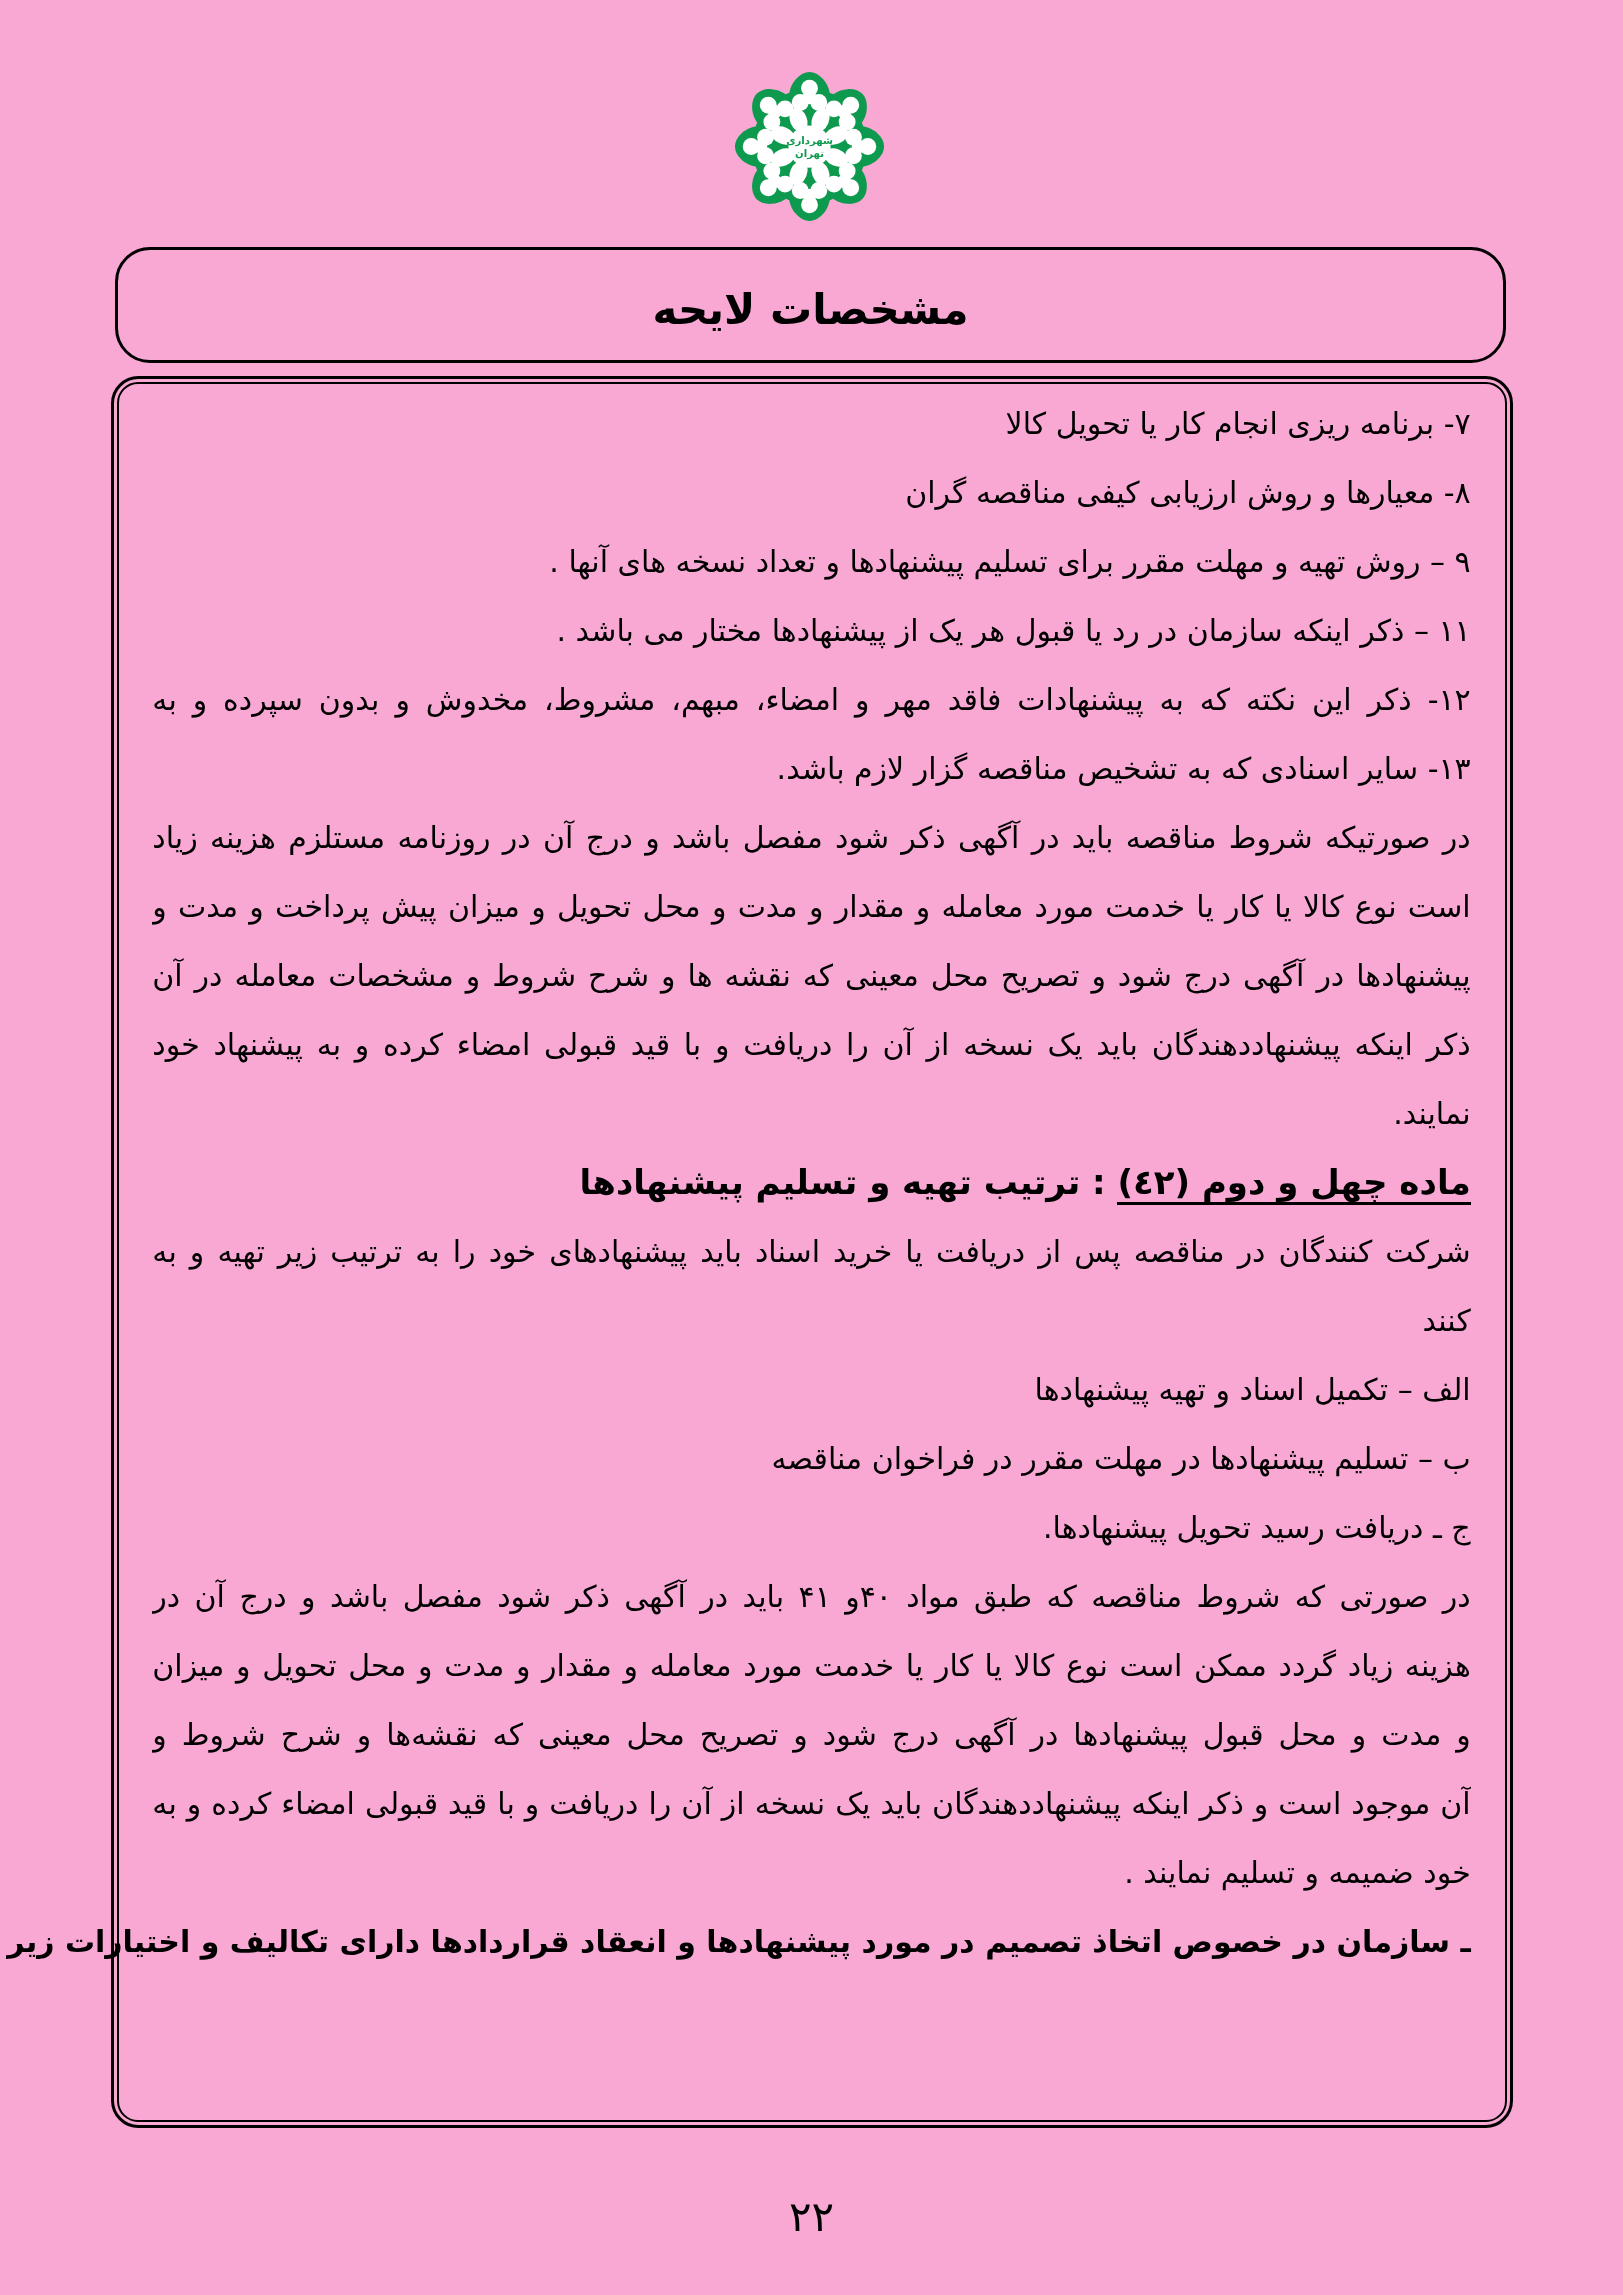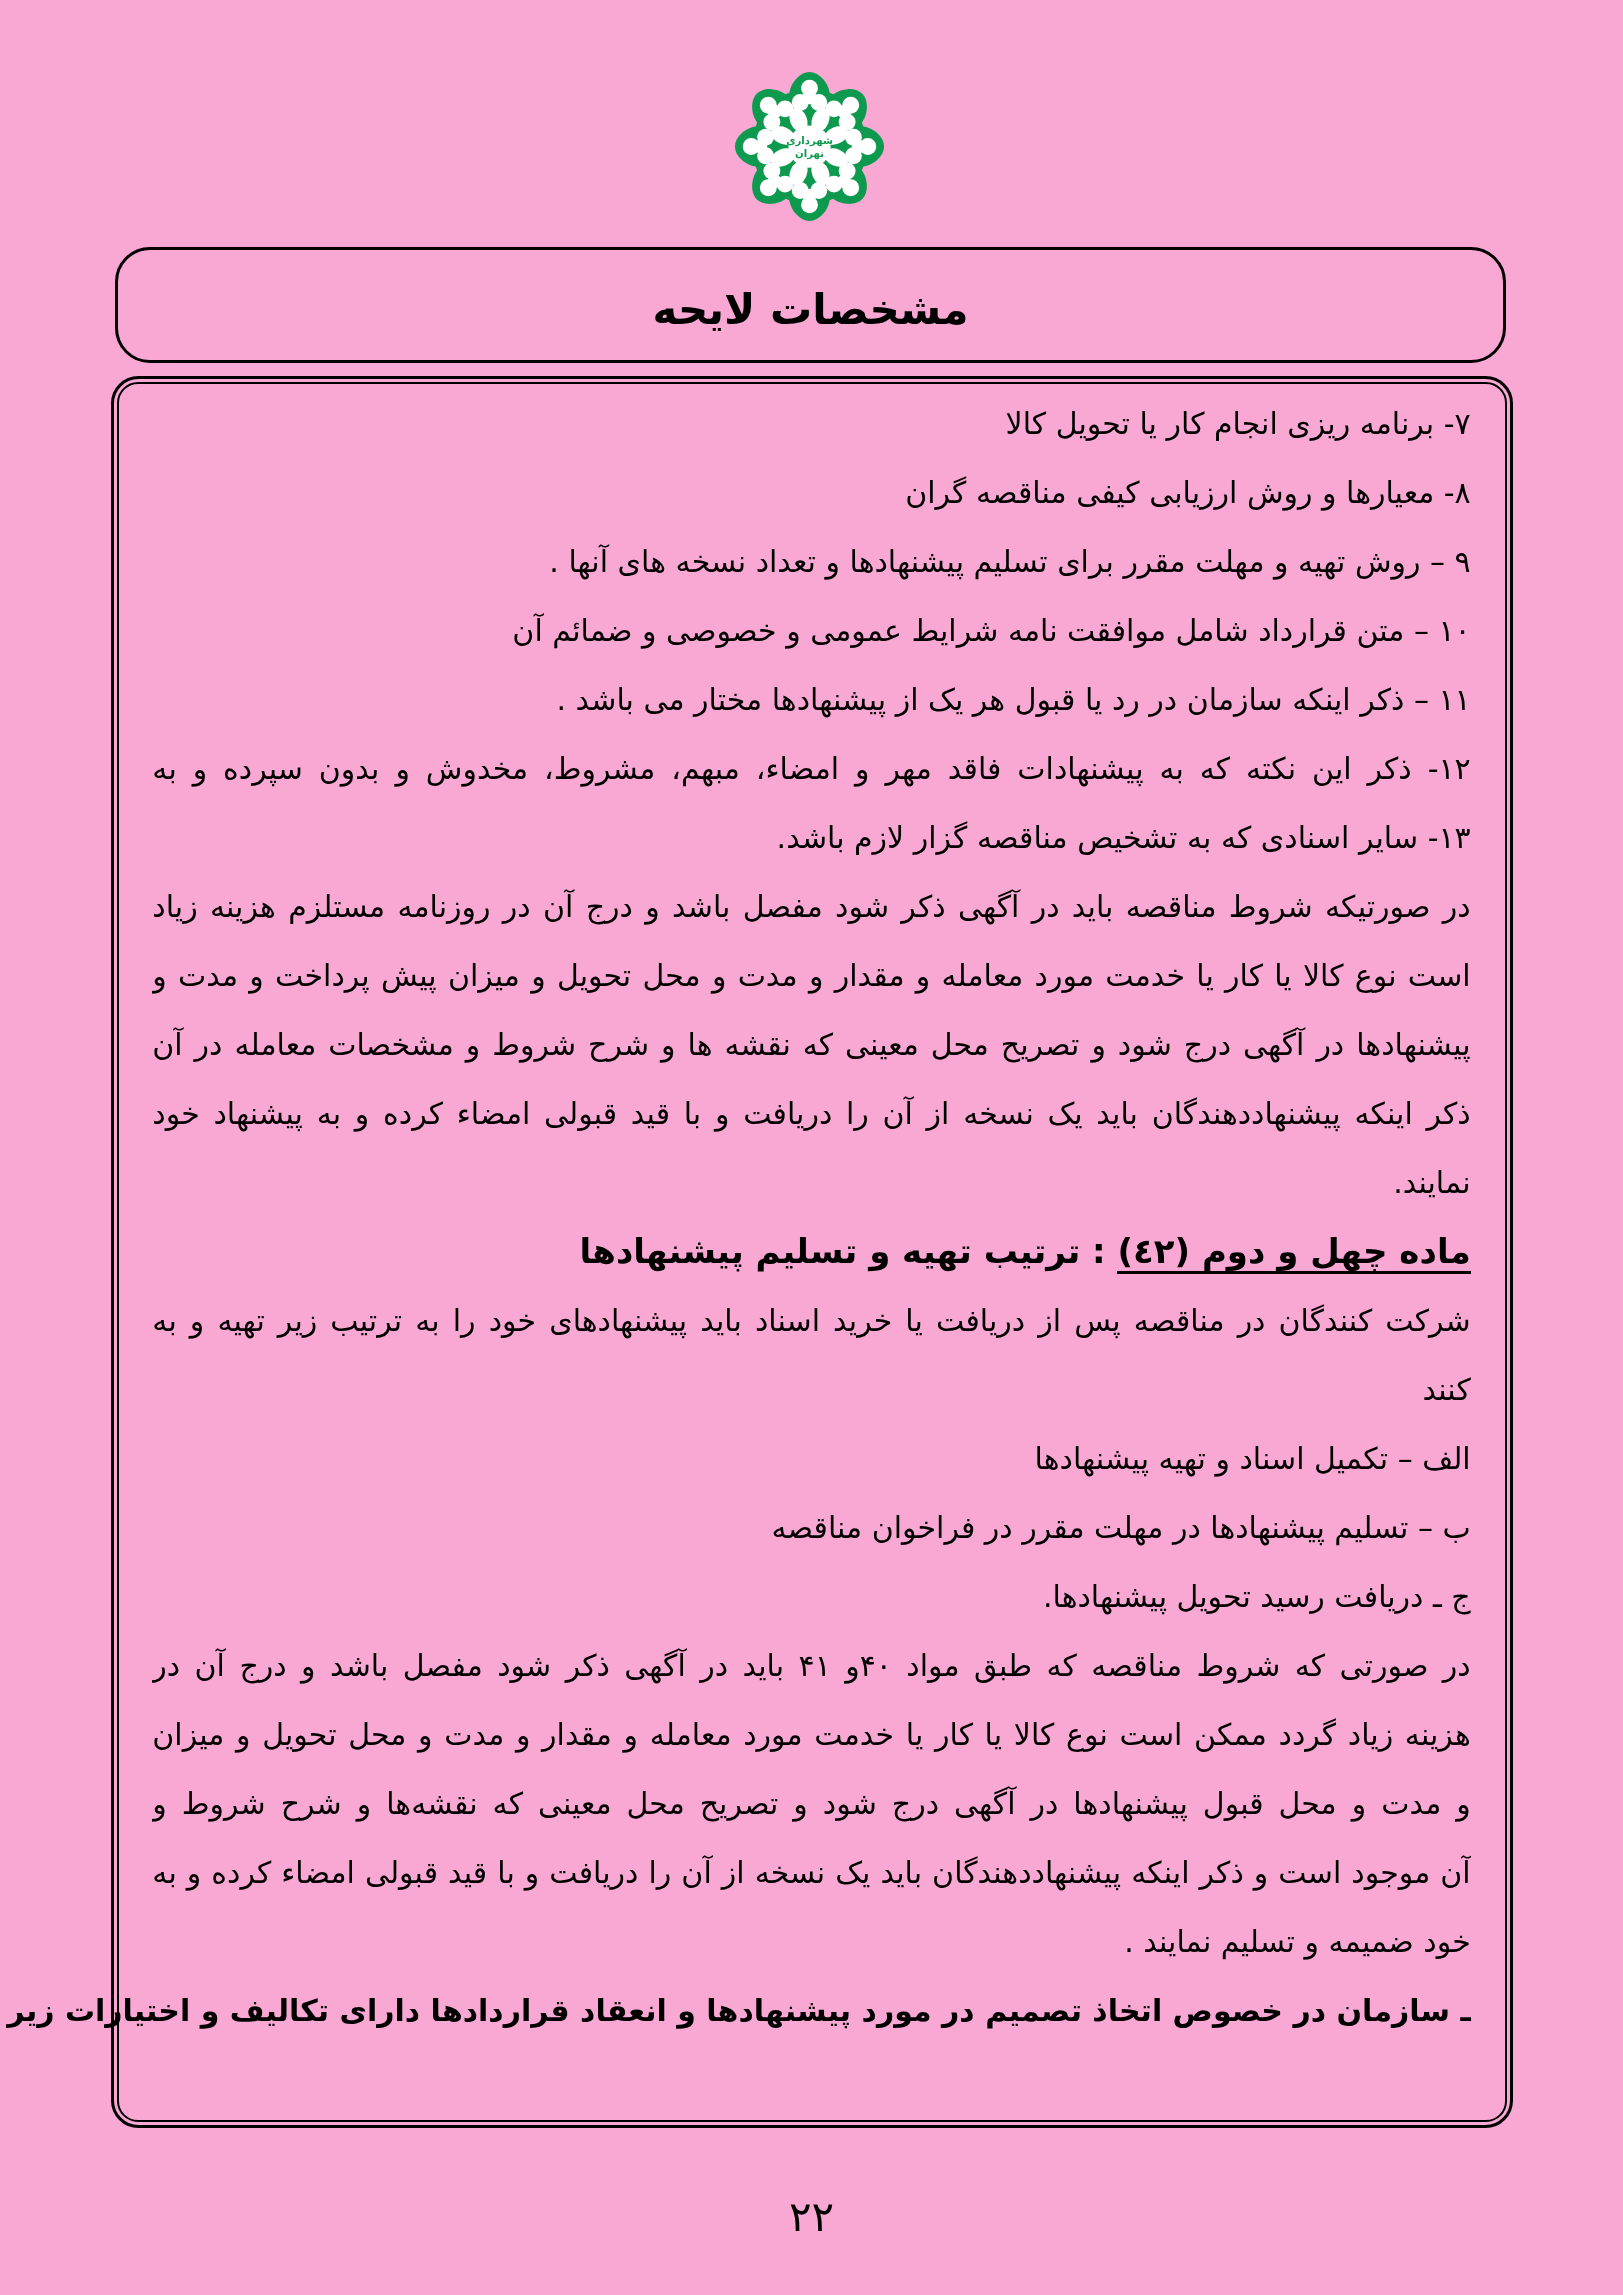--- a/index.html
+++ b/index.html
@@ -141,21 +141,20 @@
     <span class="banner-title">مشخصات لایحه</span>
   </div>
 
   <div class="content-box">
     <div class="content-inner">
       <div class="text-area">
 
         <div class="line item">۷- برنامه ریزی انجام کار یا تحویل کالا</div>
         <div class="line item">۸- معیارها و روش ارزیابی کیفی مناقصه گران</div>
         <div class="line item">۹ – روش تهیه و مهلت مقرر برای تسلیم پیشنهادها و تعداد نسخه های آنها .</div>
-        <div class="line item">۱۰ – متن قرارداد شامل موافقت نامه شرایط عمومی و خصوصی و ضمائم آن</div>
         <div class="line item">۱۱ – ذکر اینکه سازمان در رد یا قبول هر یک از پیشنهادها مختار می باشد .</div>
         <div class="line fill">۱۲- ذکر این نکته که به پیشنهادات فاقد مهر و امضاء، مبهم، مشروط، مخدوش و بدون سپرده و به پیشنهادهایی که بعد از</div>
         <div class="line item">۱۳- سایر اسنادی که به تشخیص مناقصه گزار لازم باشد.</div>
 
         <div class="line fill">در صورتیکه شروط مناقصه باید در آگهی ذکر شود مفصل باشد و درج آن در روزنامه مستلزم هزینه زیاد گردد ممکن</div>
         <div class="line fill">است نوع کالا یا کار یا خدمت مورد معامله و مقدار و مدت و محل تحویل و میزان پیش پرداخت و مدت و محل قبول</div>
         <div class="line fill">پیشنهادها در آگهی درج شود و تصریح محل معینی که نقشه ها و شرح شروط و مشخصات معامله در آن موجود است و</div>
         <div class="line fill">ذکر اینکه پیشنهاددهندگان باید یک نسخه از آن را دریافت و با قید قبولی امضاء کرده و به پیشنهاد خود ضمیمه و تسلیم</div>
         <div class="line item">نمایند.</div>
 

